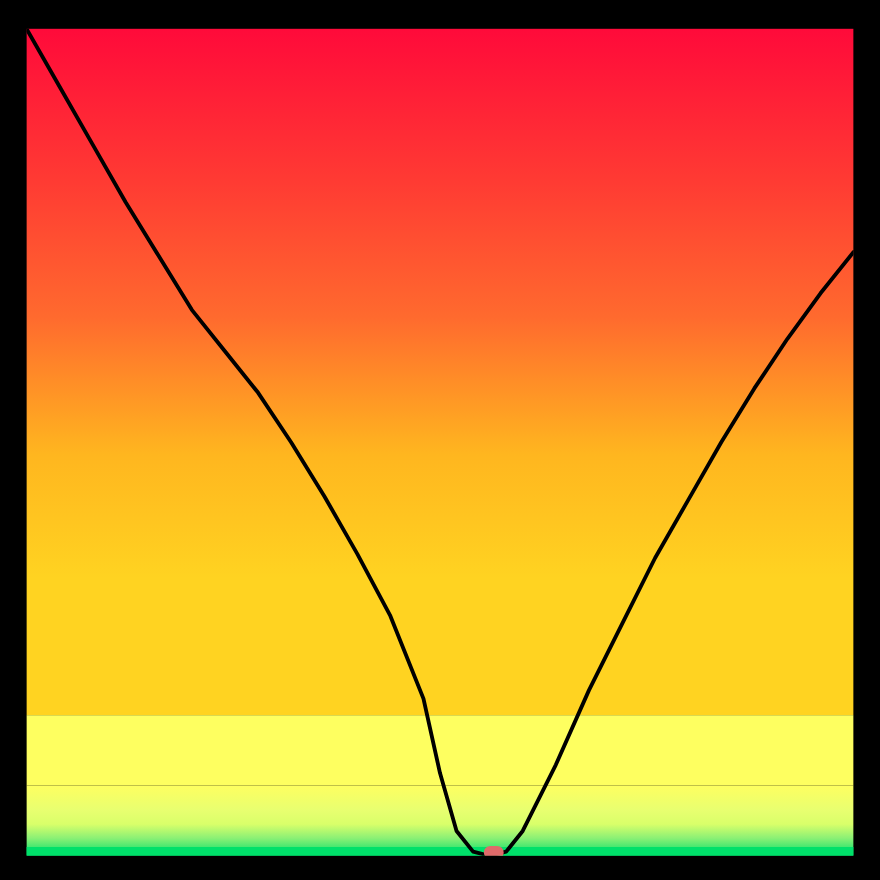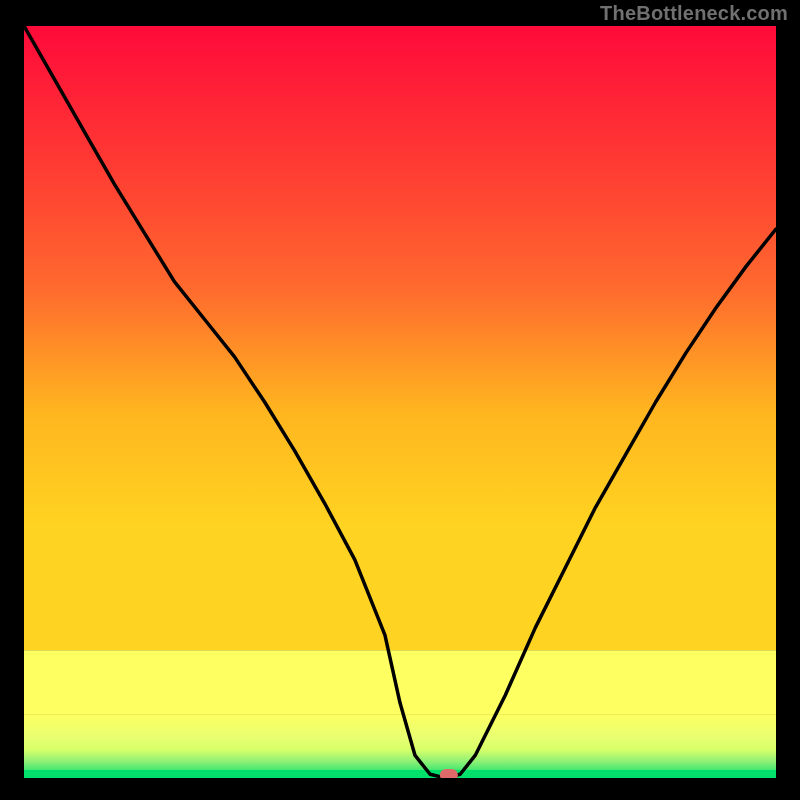--- a/index.html
+++ b/index.html
@@ -37,21 +37,20 @@
   .plot svg {
     display: block;
     width: 752px;
     height: 752px;
   }
 </style>
 </head>
 <body>
 <div class="stage">
 
-  <div class="watermark">TheBottleneck.com</div>
 
   <div class="plot">
     <svg id="chart-svg" viewBox="0 0 752 752" preserveAspectRatio="none">
         <defs>
           <linearGradient id="bg-grad" x1="0" y1="0" x2="0" y2="1">
             <stop offset="0%" stop-color="#ff0a3a"></stop>
             <stop offset="22%" stop-color="#ff3a33"></stop>
             <stop offset="42%" stop-color="#ff6a2e"></stop>
             <stop offset="62%" stop-color="#ffb61f"></stop>
             <stop offset="80%" stop-color="#ffd321"></stop>

